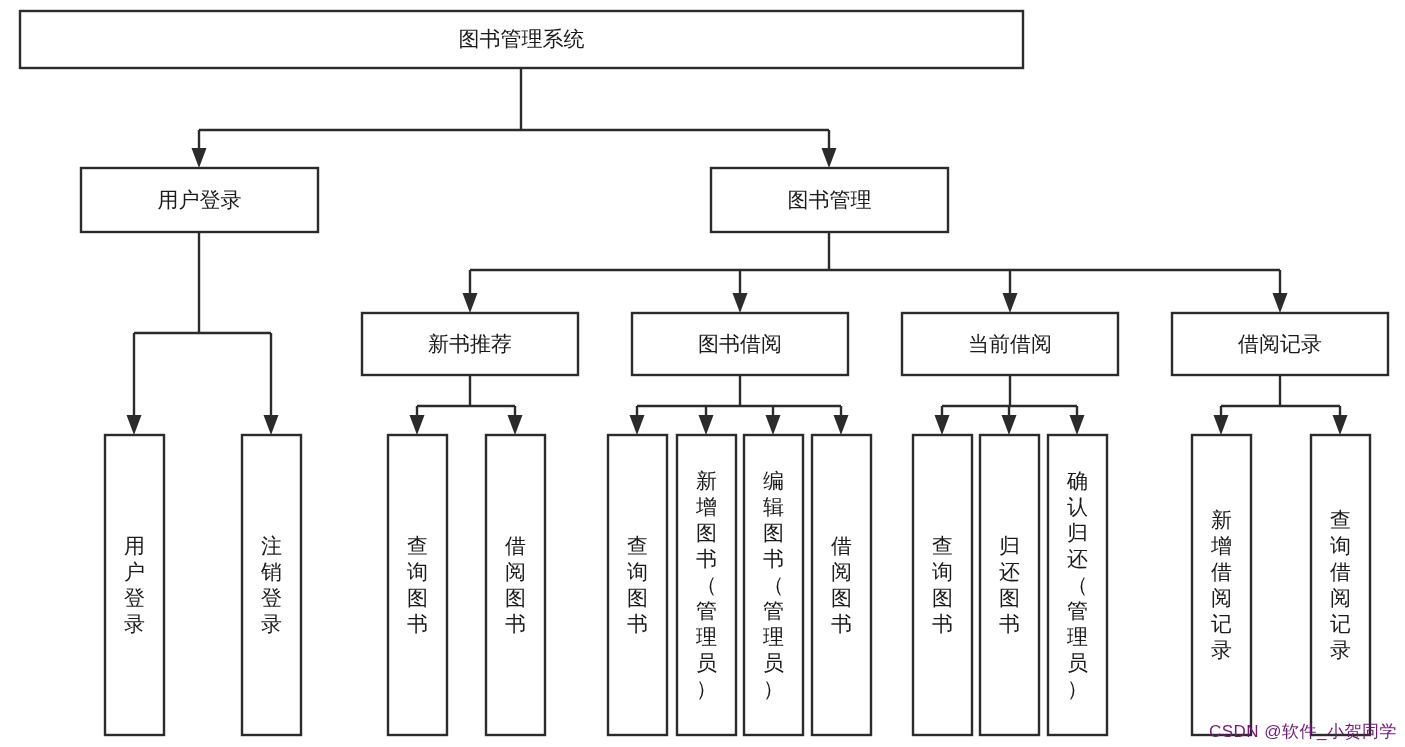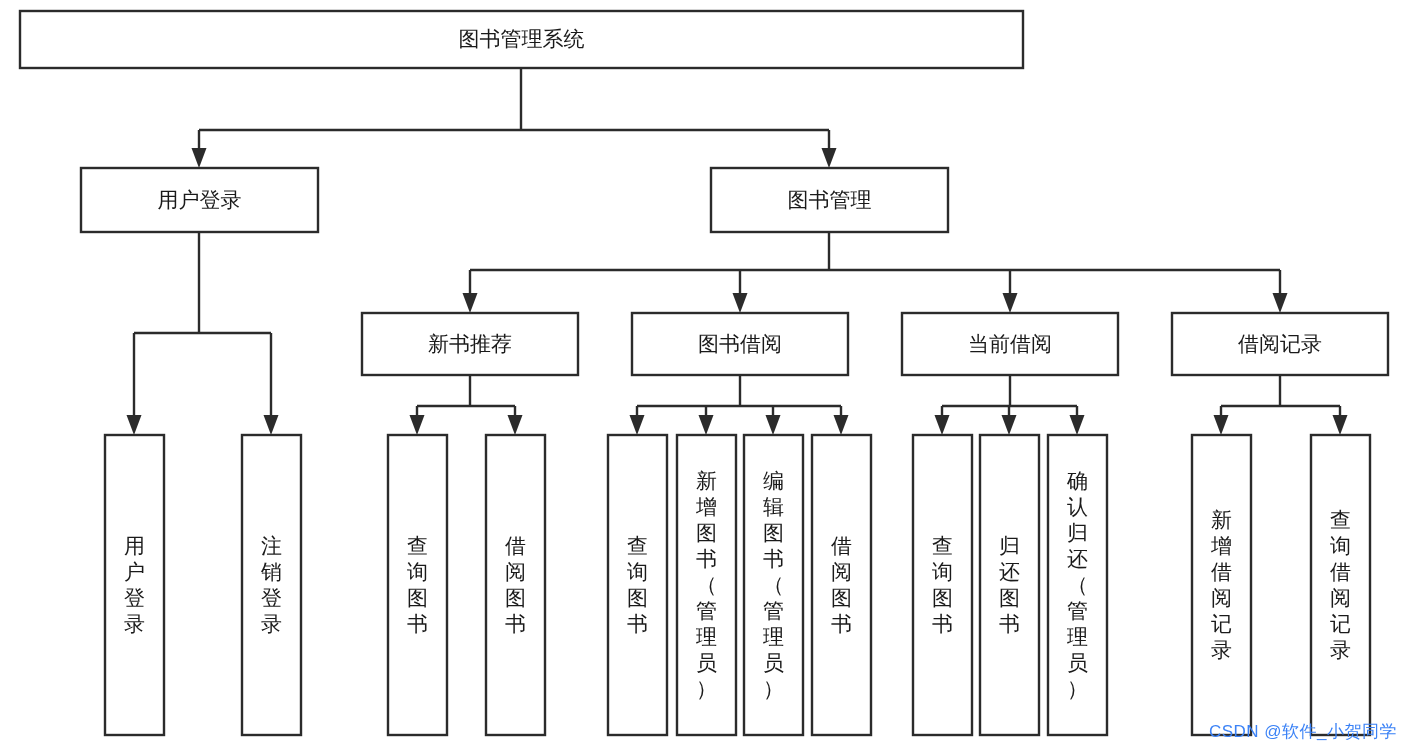--- a/index.html
+++ b/index.html
@@ -60,21 +60,21 @@
     font-size: 21px;
     fill: #1a1a1a;
     text-anchor: middle;
   }
   .watermark {
     position: absolute;
     right: 8px;
     bottom: 4px;
     font-family: "Liberation Sans", "DejaVu Sans", sans-serif;
     font-size: 17px;
-    color: #3b82f6;
+    color: #701a75;
     letter-spacing: 0.5px;
     white-space: nowrap;
     user-select: none;
   }
 </style>
 </head>
 <body>
 
 <div id="diagram-root">
   <svg class="flow" id="flow-svg" viewBox="0 0 1405 747" xmlns="http://www.w3.org/2000/svg">

